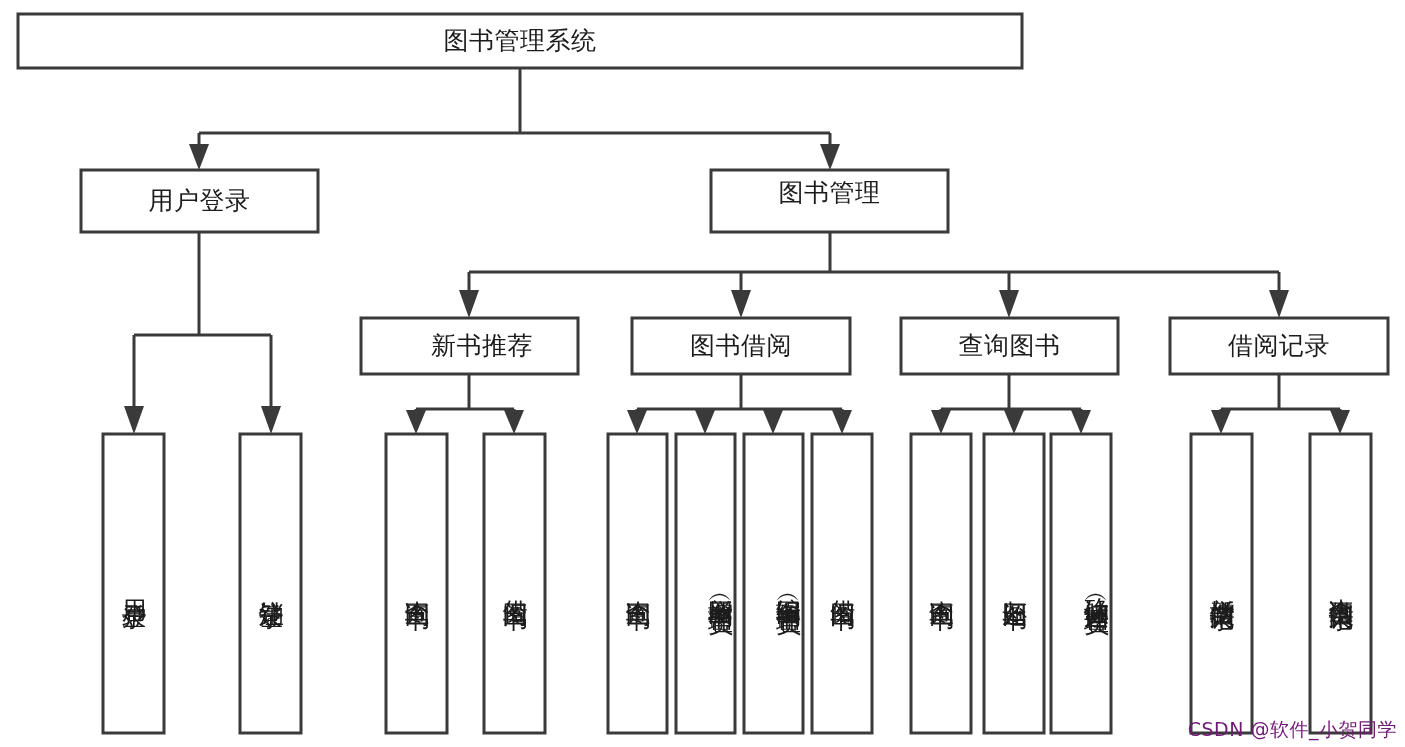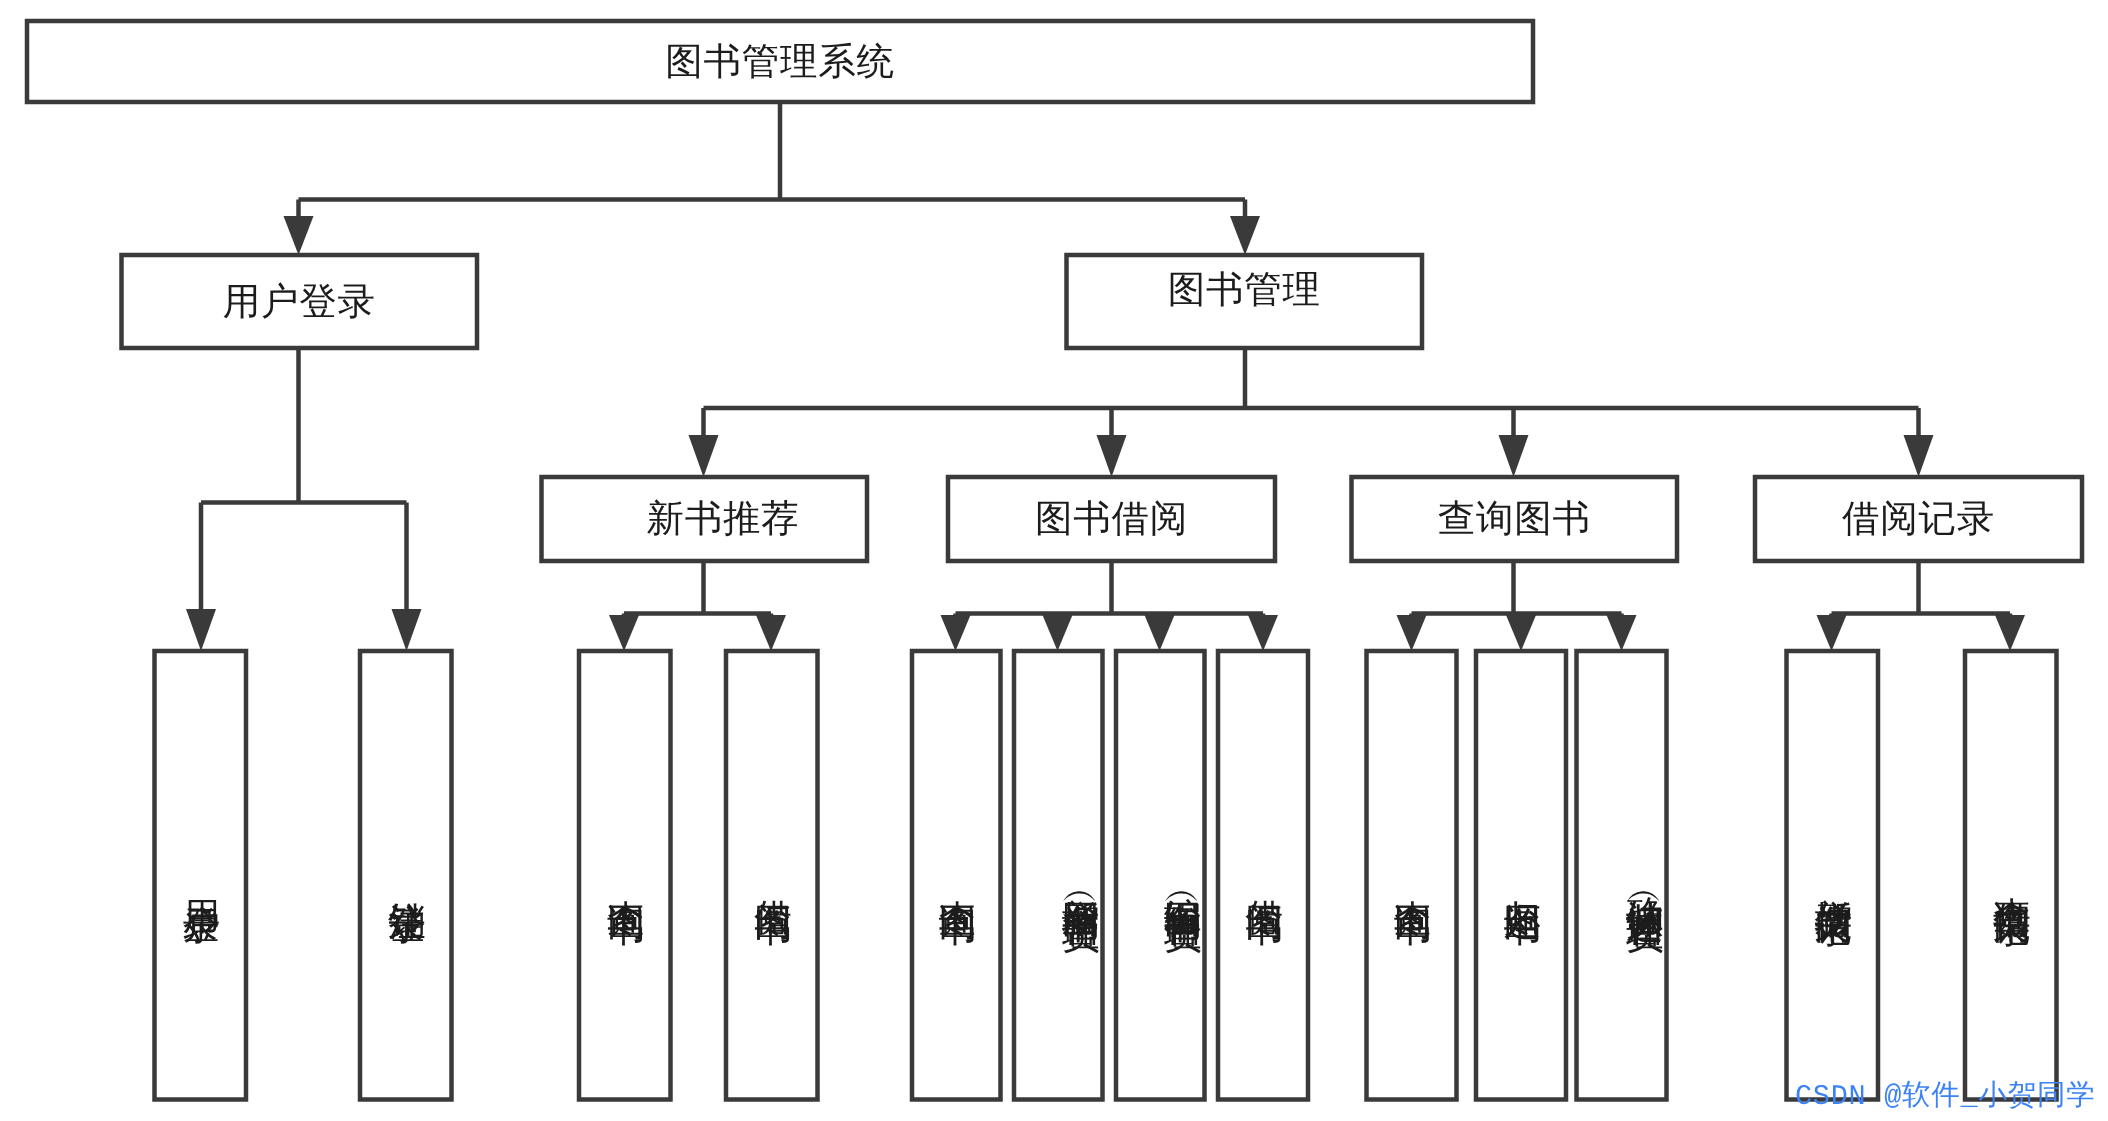--- a/index.html
+++ b/index.html
@@ -72,24 +72,23 @@
   }
   .node-label-v.center-v {
     align-items: center;
     padding-top: 0;
   }
   #watermark {
     position: absolute;
     right: 8px;
     bottom: 4px;
     font-size: 19px;
-    color: #3b82f6;
+    color: #701a75;
     white-space: nowrap;
     letter-spacing: 0.5px;
-    font-family: Liberation Mono, monospace;
   }
 </style>
 </head>
 <body>
 
 <div id="diagram-root">
 
   <svg class="diagram-canvas" viewBox="0 0 1405 747">
 
     <g>

